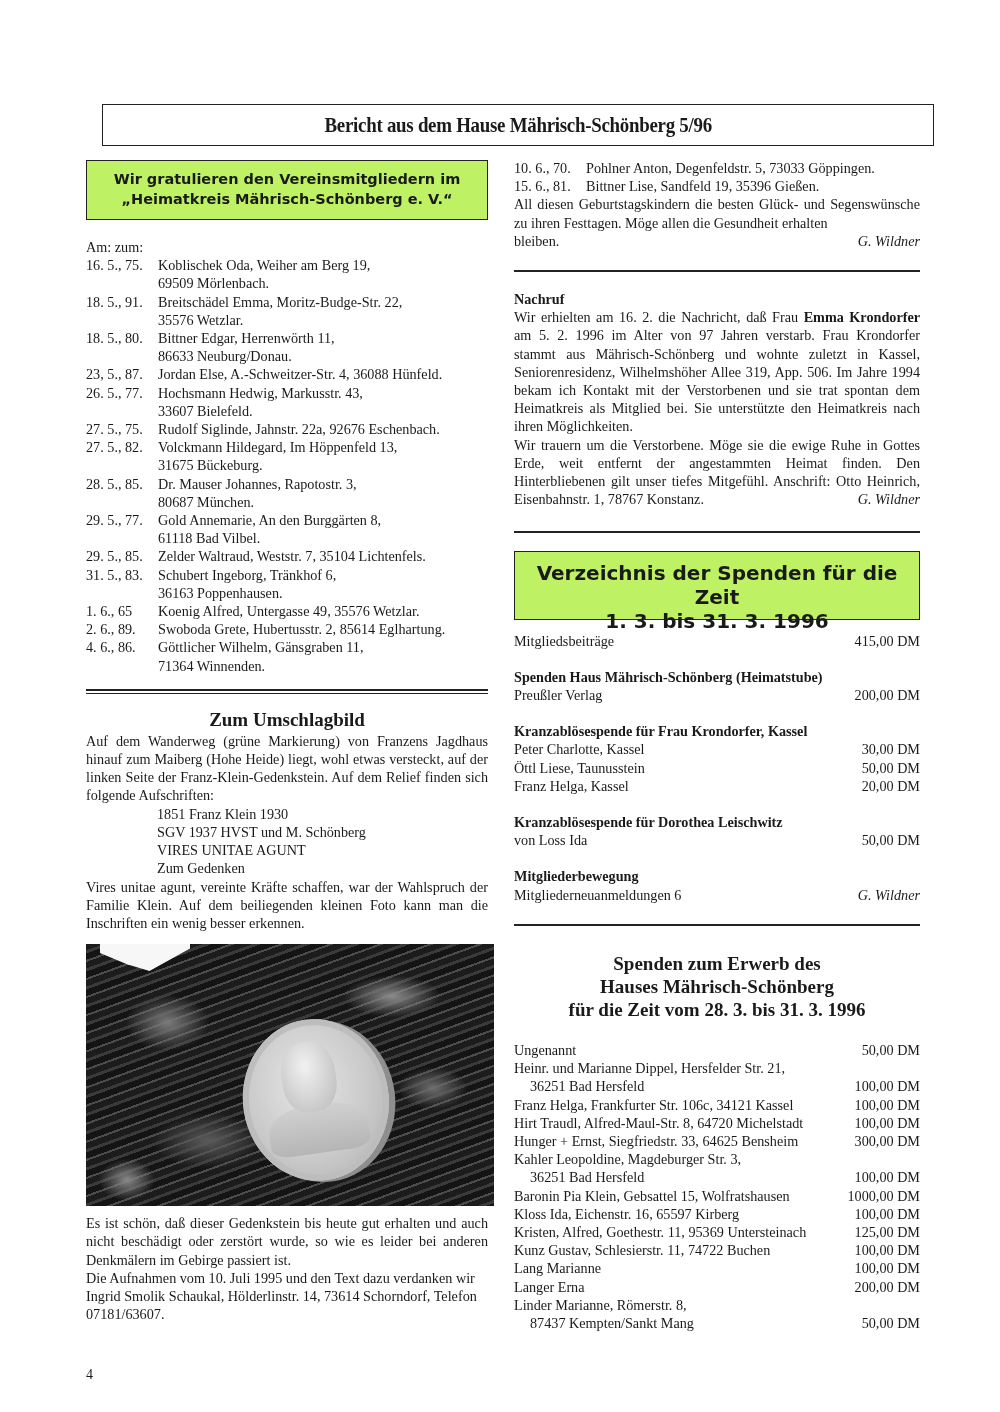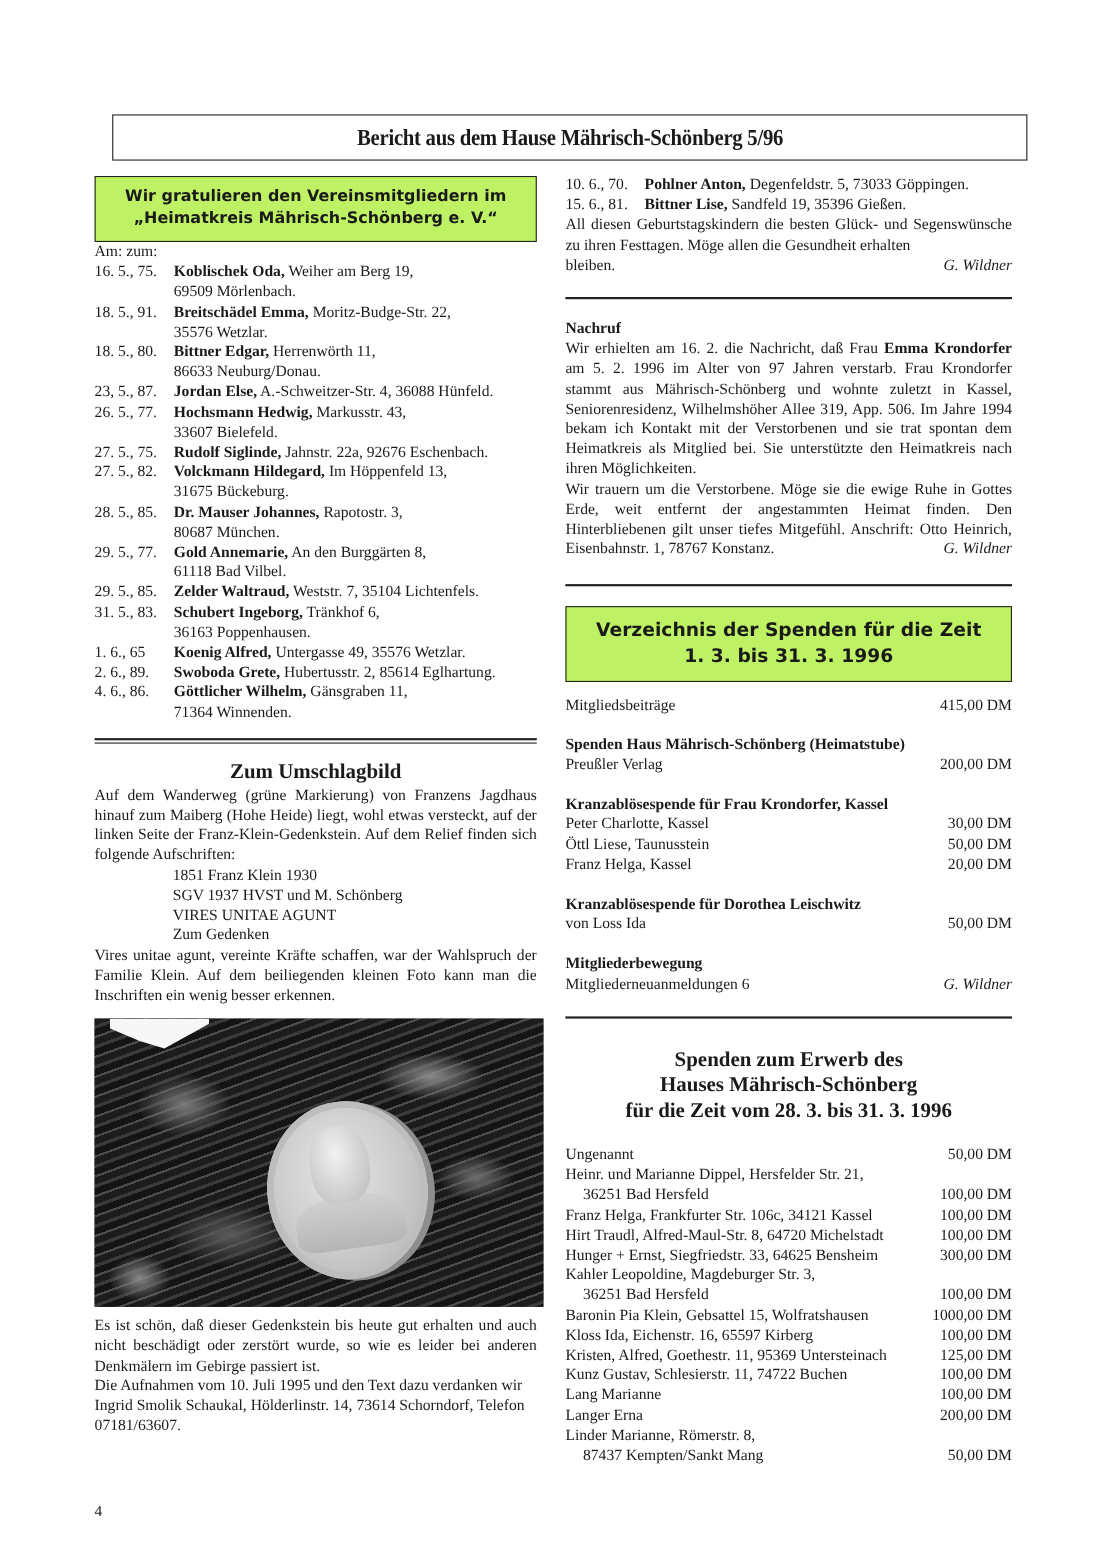--- a/index.html
+++ b/index.html
@@ -19,27 +19,27 @@
   }
   .col { position: absolute; font-size: 14.2px; line-height: 18.2px; }
   .col-left { left: 86px; top: 160px; width: 402px; }
   .col-right { left: 514px; top: 159px; width: 406px; }
 
   .boxhead {
     border: 1.5px solid #222; background: #bef264; box-sizing: border-box;
     text-align: center; font-family: "DejaVu Sans", sans-serif; font-weight: bold;
   }
   .boxhead.congrats { height: 60px; font-size: 14.5px; line-height: 20px; padding-top: 8px; width: 402px; }
-  .boxhead.spenden { height: 69px; font-size: 17px; line-height: 24px; padding-top: 9px; margin-top: 0; }
-
-  .am-label { }
+  .boxhead.spenden { height: 69px; font-size: 20px; line-height: 24px; padding-top: 9px; margin-top: 0; }
+
+  .am-label { margin-top: 18px; }
   .bday { display: flex; }
   .bday .date { width: 72px; flex: none; white-space: nowrap; }
   .bday .body { flex: 1; }
-  .bday .name { font-weight: bold; }
+  .bday .name { font-weight: normal; }
   .just { text-align: justify; }
   .sig-row { display: flex; justify-content: space-between; }
   .sig { font-style: italic; margin-left: 38px; }
 
   .rule { height: 0; border-top: 2px solid #222; }
   .rule-double { border-top: 2px solid #222; border-bottom: 1.5px solid #222; height: 2px; }
 
   .sec-title-serif {
     font-weight: bold; text-align: center; font-size: 19px; line-height: 24px;
   }

